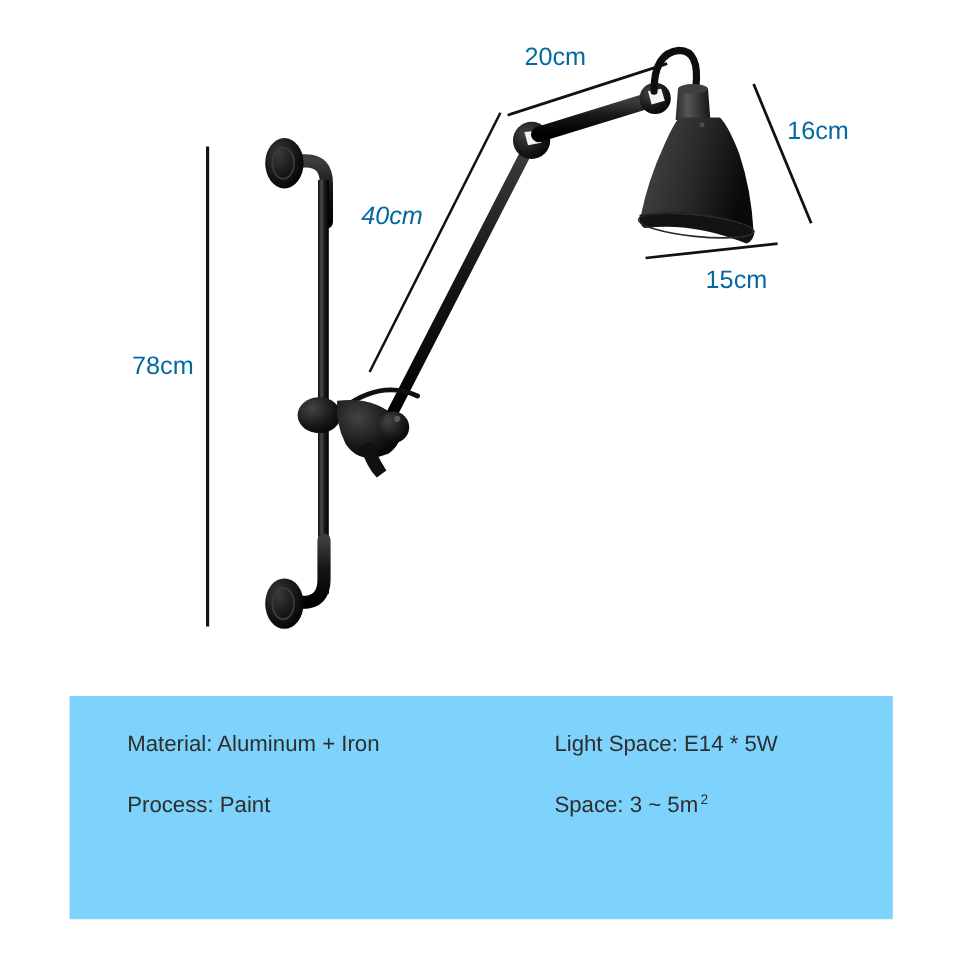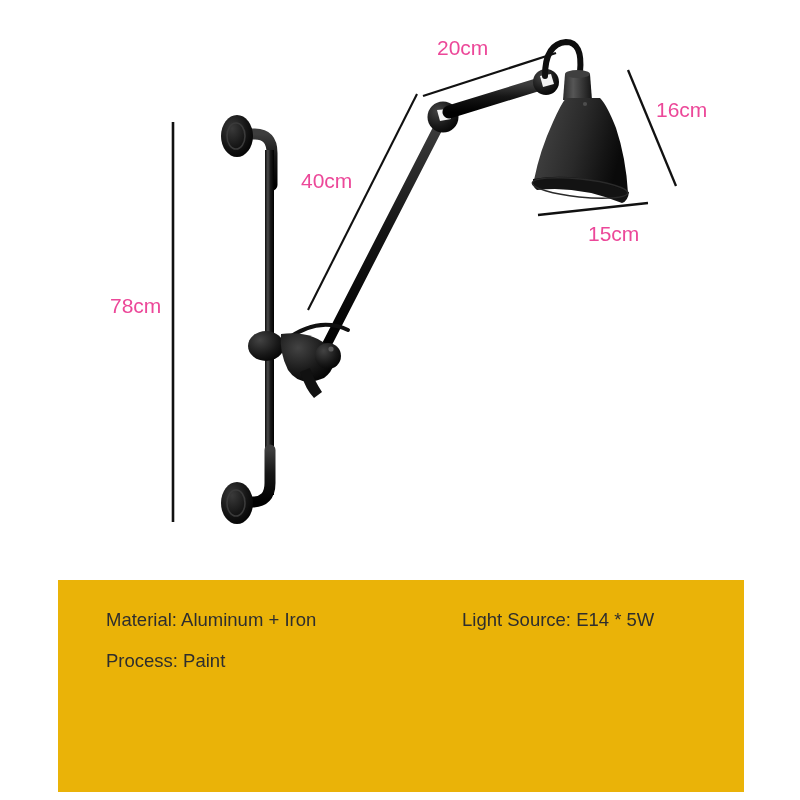--- a/index.html
+++ b/index.html
@@ -26,54 +26,54 @@
     top: 0;
     width: 800px;
     height: 570px;
   }
   
   #spec-panel {
     position: absolute;
     left: 58px;
     top: 580px;
     width: 686px;
-    height: 212px;
-    background: #eab308;
+    height: 186px;
+    background: #7dd3fc;
   }
   .spec-col {
     position: absolute;
     top: 28px;
   }
   #spec-col-left  { left: 48px;  }
   #spec-col-right { left: 404px; }
   .spec-line {
     font-size: 18.5px;
     color: #2e2e2e;
     line-height: 1.25;
     white-space: nowrap;
     font-family: "Liberation Sans", sans-serif;
   }
   .spec-line + .spec-line {
-    margin-top: 18px;
+    margin-top: 28px;
   }
   .sup {
     font-size: 11.5px;
     vertical-align: super;
     margin-left: 2px;
   }
   
   .dim-label {
     position: absolute;
     font-size: 21px;
-    color: #ec4899;
+    color: #0369a1;
     white-space: nowrap;
     font-family: "Liberation Sans", sans-serif;
   }
   #dim-78  { left: 110px; top: 294px; }
-  #dim-40  { left: 301px; top: 169px; }
+  #dim-40  { left: 301px; top: 169px; font-style: italic; }
   #dim-20  { left: 437px; top: 36px;  }
   #dim-16  { left: 656px; top: 98px;  }
   #dim-15  { left: 588px; top: 222px; }
 </style>
 </head>
 <body>
 
 <div id="page">
 
   <svg id="diagram" viewBox="0 0 800 570">
@@ -197,17 +197,18 @@
   <div class="dim-label" id="dim-20">20cm</div>
   <div class="dim-label" id="dim-16">16cm</div>
   <div class="dim-label" id="dim-15">15cm</div>
 
   <div id="spec-panel">
     <div class="spec-col" id="spec-col-left">
       <div class="spec-line">Material: Aluminum + Iron</div>
       <div class="spec-line">Process: Paint</div>
     </div>
     <div class="spec-col" id="spec-col-right">
-      <div class="spec-line">Light Source: E14 * 5W</div>
+      <div class="spec-line">Light Space: E14 * 5W</div>
+      <div class="spec-line"><span>Space: 3 ~ 5m</span><span class="sup">2</span></div>
     </div>
   </div>
 
 </div>
 
 </body></html>

